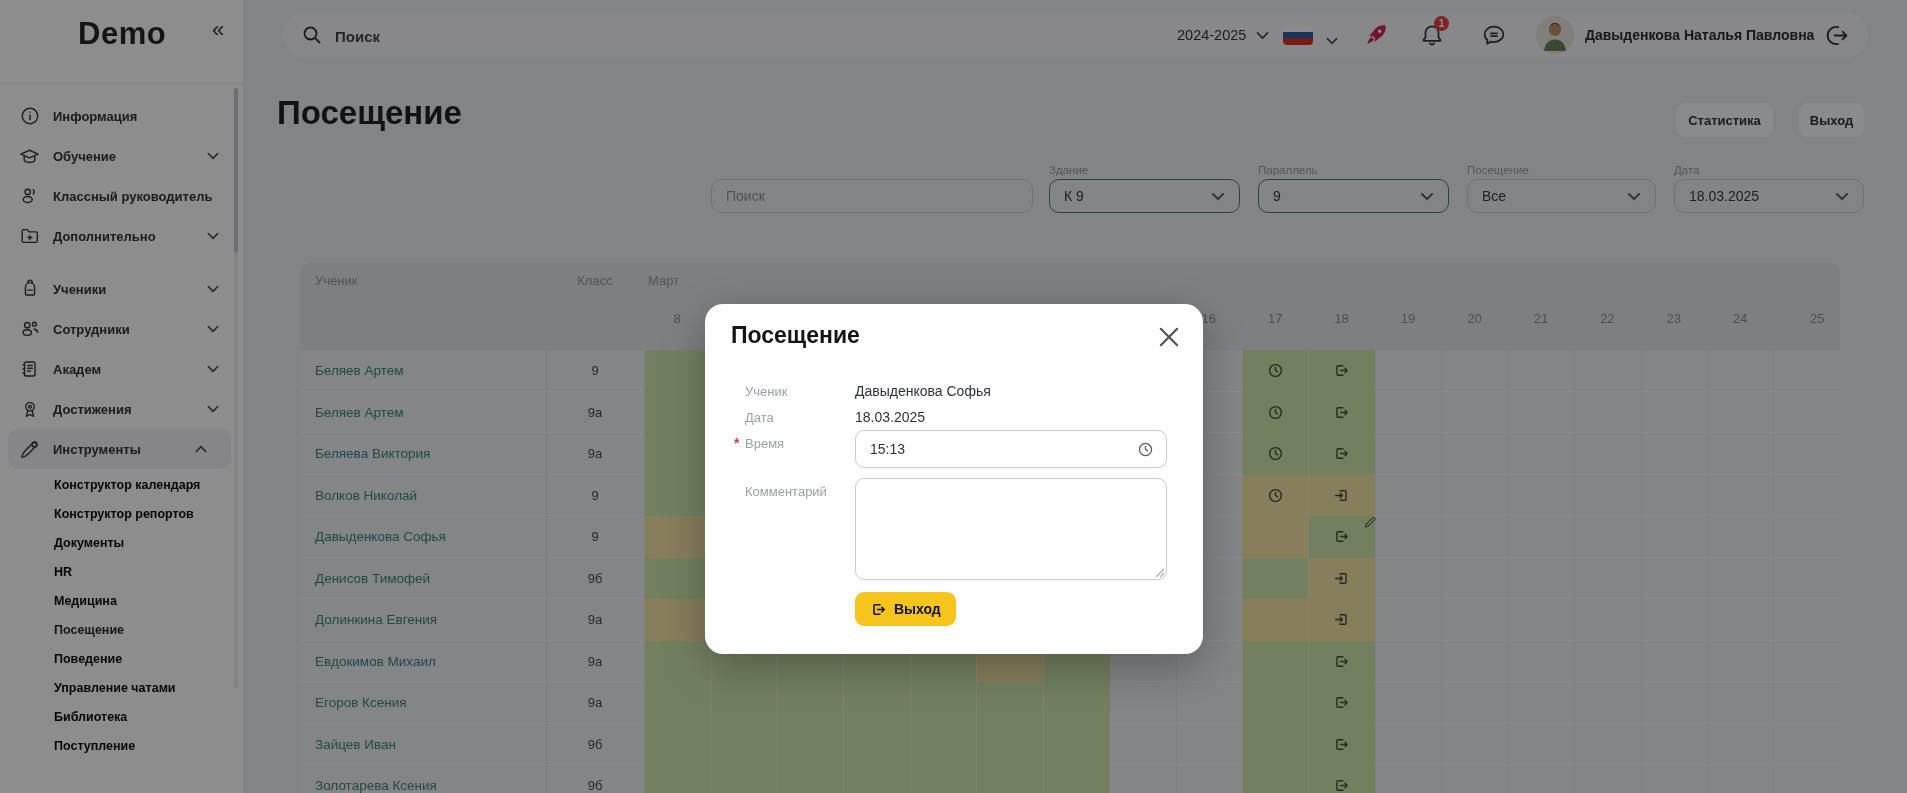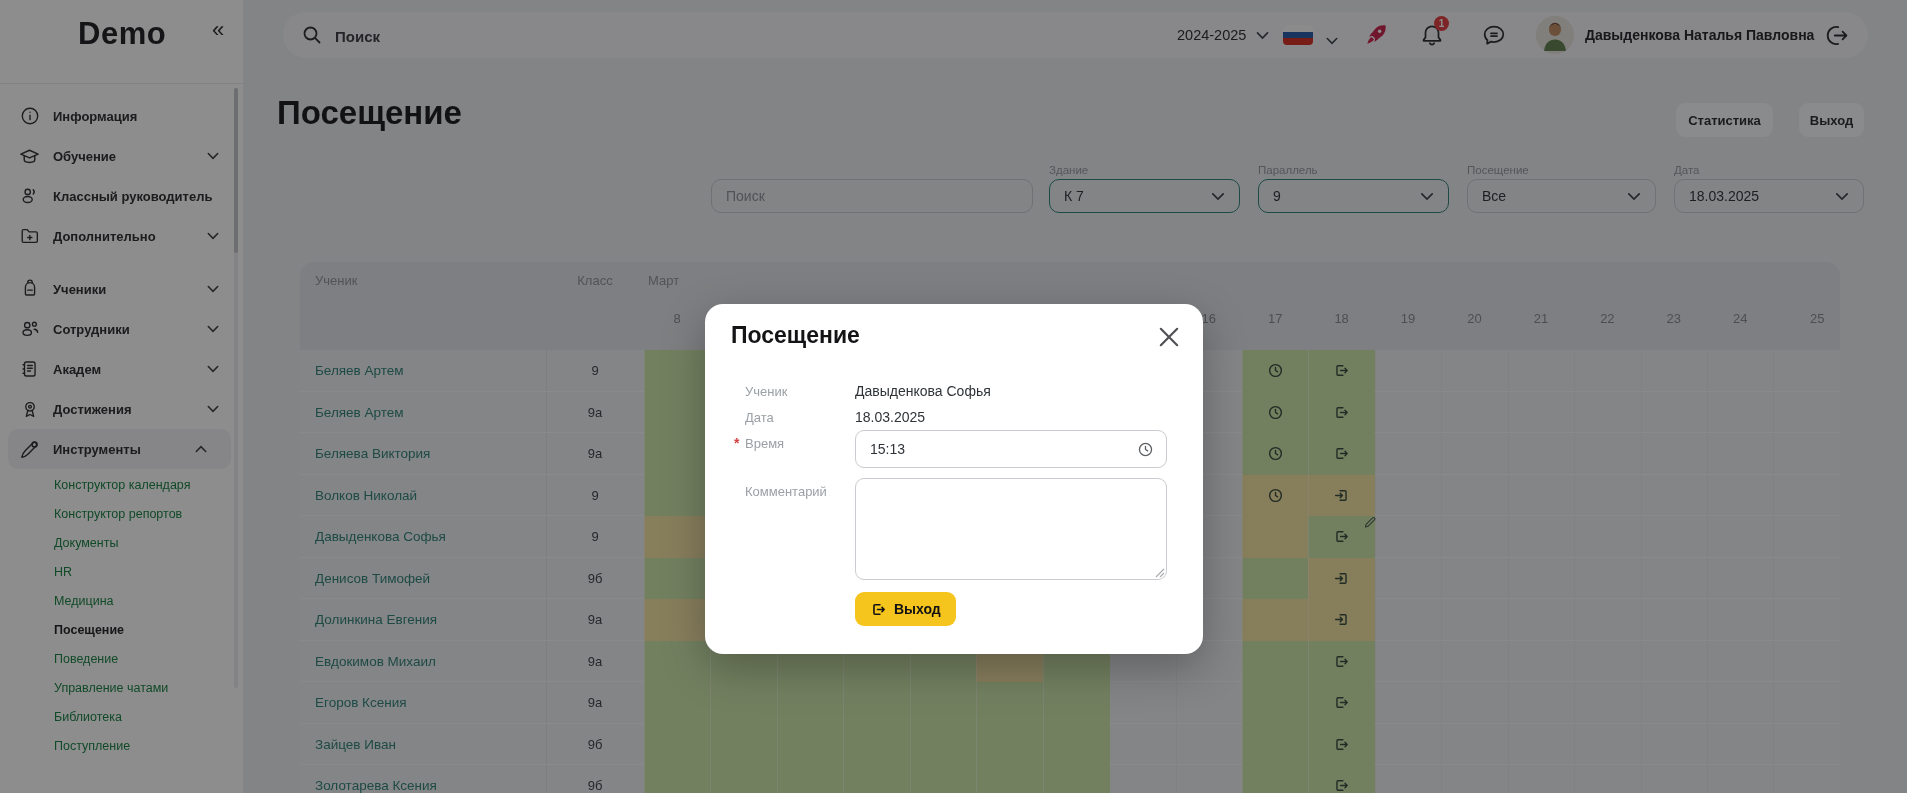--- a/index.html
+++ b/index.html
@@ -13,21 +13,21 @@
   .side-div{position:absolute;left:0;top:83px;width:243px;height:1px;background:#ededef;}
   .nav{position:absolute;left:0;top:96px;width:243px;}
   .nav-item{position:relative;height:40px;display:flex;align-items:center;padding-left:18px;cursor:pointer;}
   .nav-item.hl{background:#f1f2f4;border-radius:10px;margin:0 12px 0 8px;padding-left:10px;}
   .nav-item .nicon{width:23px;height:23px;margin-right:12px;flex:0 0 auto;display:flex;align-items:center;justify-content:center;}
   .nav-item .nlbl{font-size:13px;font-weight:700;color:#2a2a2c;white-space:nowrap;}
   .nav-item .nchev{position:absolute;right:24px;top:50%;transform:translateY(-50%);display:flex;}
   .nav-item .nchev.up{transform:translateY(-50%) rotate(180deg);}
   .group-gap{height:13px;}
   .submenu{position:absolute;left:0;top:470px;width:243px;}
-  .sub-item{height:29px;display:flex;align-items:center;padding-left:54px;font-size:12.5px;color:#15803d;cursor:pointer;white-space:nowrap;}
+  .sub-item{height:29px;display:flex;align-items:center;padding-left:54px;font-size:12.5px;color:#000000;cursor:pointer;white-space:nowrap;font-weight:bold;}
   .sub-item.active{font-weight:800;color:#1d1e20;}
   .sb-track{position:absolute;right:5px;top:88px;width:4px;height:600px;background:#ececee;border-radius:2px;}
   .sb-thumb{position:absolute;right:5px;top:88px;width:4px;height:165px;background:#c3c5c8;border-radius:2px;}
 
   
   .topbar{position:absolute;left:283px;top:12px;width:1585px;height:46px;background:#f5f6f8;border-radius:24px;}
   .tb-search-ic{position:absolute;left:17px;top:11px;width:24px;height:24px;}
   .tb-search{position:absolute;left:50px;top:0;height:46px;width:500px;border:none;outline:none;background:transparent;font-family:"Liberation Sans",sans-serif;font-size:15px;font-weight:700;color:#2e2e32;}
   .tb-search::placeholder{color:#3c3c40;opacity:1;}
   .tb-year{position:absolute;left:894px;top:0;height:46px;display:flex;align-items:center;font-size:14.5px;color:#2b2b2e;cursor:pointer;}
@@ -299,21 +299,21 @@
     </span>
   </div>
 
   <div class="page-title">Посещение</div>
   <button class="hbtn btn-stats">Статистика</button>
   <button class="hbtn btn-exit-top">Выход</button>
 
   <input class="fsearch" placeholder="Поиск" style="">
   <div class="flabel" style="left:1049px">Здание</div>
   <div class="fbox b-teal" style="left:1049px;width:191px">
-    <span class="val">К 7</span>
+    <span class="val">К 9</span>
     <span class="chev">
         <svg width="14" height="9" viewBox="0 0 14 9" fill="none" stroke="#3a3f45" stroke-width="1.7" stroke-linecap="round">
           <path d="M1.8 1.8 7 7 12.2 1.8"></path>
         </svg>
       </span>
   </div>
   <div class="flabel" style="left:1258px">Параллель</div>
   <div class="fbox b-teal" style="left:1258px;width:191px">
     <span class="val">9</span>
     <span class="chev">

